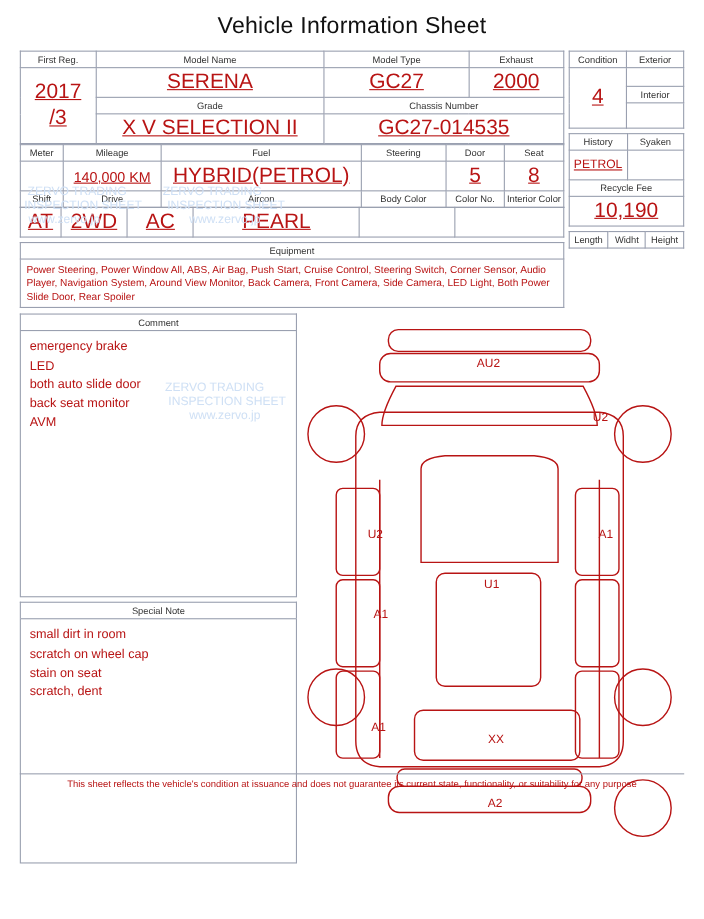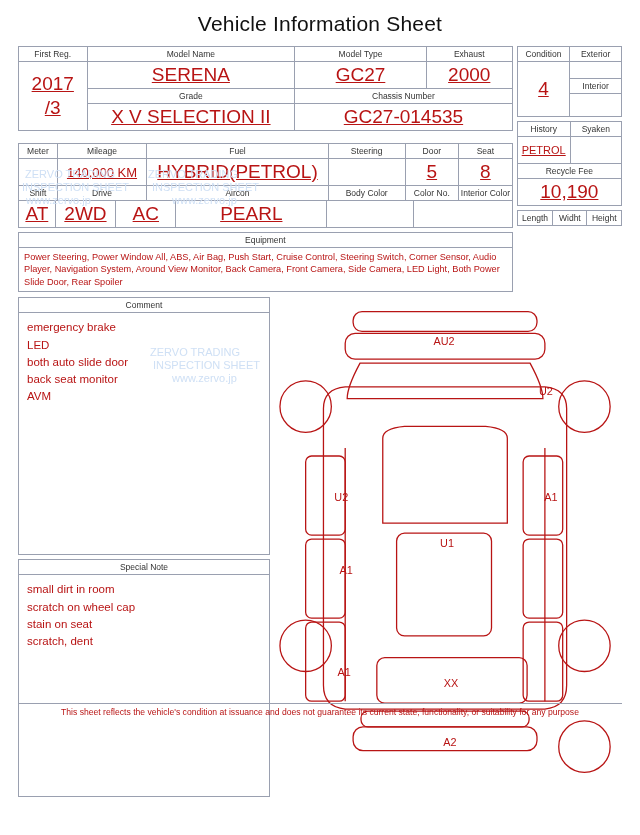--- a/index.html
+++ b/index.html
@@ -171,21 +171,21 @@
           <td class="hdr">Grade</td>
           <td colspan="2" class="hdr">Chassis Number</td>
         </tr>
         <tr>
           <td class="val big">X V SELECTION II</td>
           <td colspan="2" class="val big">GC27-014535</td>
         </tr>
       </tbody>
         </table>
 
-      <table style="margin-top:12px">
+      <table style="margin-top:0">
         <tbody>
             <tr>
           <td class="hdr" style="width:36px">Meter</td>
           <td class="hdr" style="width:84px">Mileage</td>
           <td class="hdr" style="width:172px">Fuel</td>
           <td class="hdr" style="width:72px">Steering</td>
           <td class="hdr" style="width:50px">Door</td>
           <td class="hdr" style="width:50px">Seat</td>
         </tr>
         <tr>

